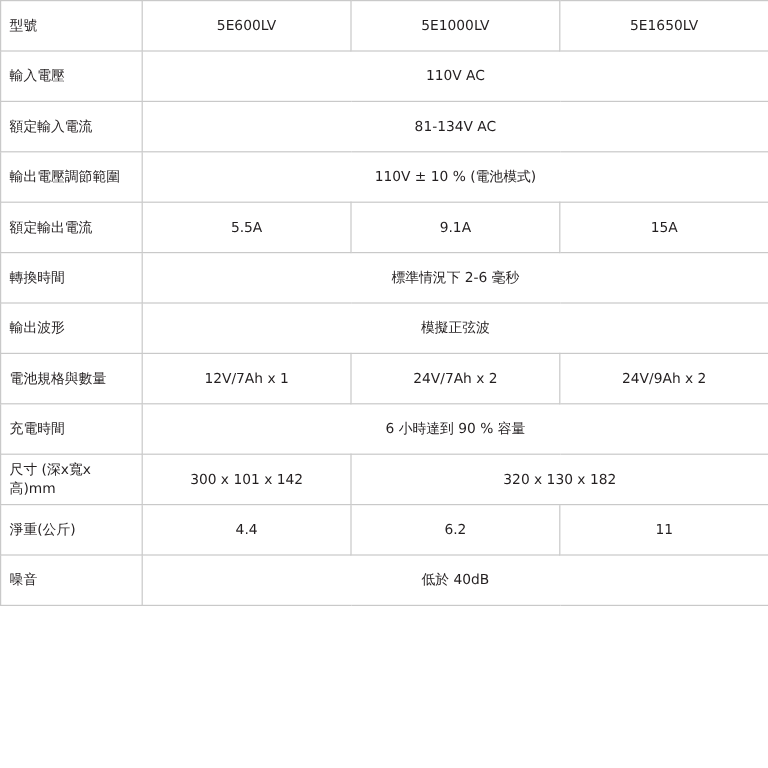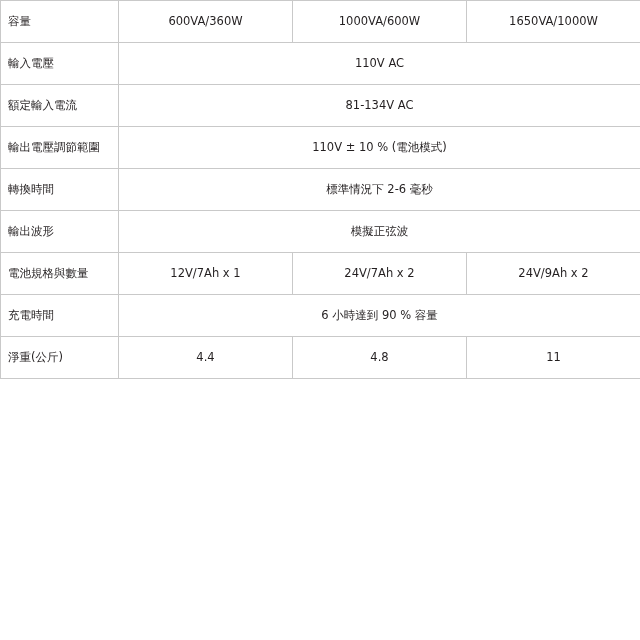--- a/index.html
+++ b/index.html
@@ -57,55 +57,70 @@
 
 <table class="spec">
   <colgroup>
     <col class="c0">
       <col class="c1">
       <col class="c2">
       <col class="c3">
   </colgroup>
   <tbody>
     <tr>
-      <td class="label">容量</td>
-      <td class="val">600VA/360W</td>
-      <td class="val">1000VA/600W</td>
-      <td class="val">1650VA/1000W</td>
+      <td class="label">型號</td>
+      <td class="val">5E600LV</td>
+      <td class="val">5E1000LV</td>
+      <td class="val">5E1650LV</td>
     </tr>
     <tr>
       <td class="label">輸入電壓</td>
       <td class="span3" colspan="3">110V AC</td>
     </tr>
     <tr>
       <td class="label">額定輸入電流</td>
       <td class="span3" colspan="3">81-134V AC</td>
     </tr>
     <tr>
       <td class="label">輸出電壓調節範圍</td>
       <td class="span3" colspan="3">110V ± 10 % (電池模式)</td>
+    </tr>
+    <tr>
+      <td class="label">額定輸出電流</td>
+      <td class="val">5.5A</td>
+      <td class="val">9.1A</td>
+      <td class="val">15A</td>
     </tr>
     <tr>
       <td class="label">轉換時間</td>
       <td class="span3" colspan="3">標準情況下 2-6 毫秒</td>
     </tr>
     <tr>
       <td class="label">輸出波形</td>
       <td class="span3" colspan="3">模擬正弦波</td>
     </tr>
     <tr>
       <td class="label">電池規格與數量</td>
       <td class="val">12V/7Ah x 1</td>
       <td class="val">24V/7Ah x 2</td>
       <td class="val">24V/9Ah x 2</td>
     </tr>
     <tr>
       <td class="label">充電時間</td>
       <td class="span3" colspan="3">6 小時達到 90 % 容量</td>
     </tr>
     <tr>
+      <td class="label">尺寸 (深x寬x高)mm</td>
+      <td class="val">300 x 101 x 142</td>
+      <td class="val" colspan="2">320 x 130 x 182</td>
+    </tr>
+    <tr>
       <td class="label">淨重(公斤)</td>
       <td class="val">4.4</td>
-      <td class="val">4.8</td>
+      <td class="val">6.2</td>
       <td class="val">11</td>
+    </tr>
+    <tr>
+      <td class="label">噪音</td>
+      <td class="span3" colspan="3">低於 40dB</td>
     </tr>
   </tbody>
 </table>
 
 </body></html>

